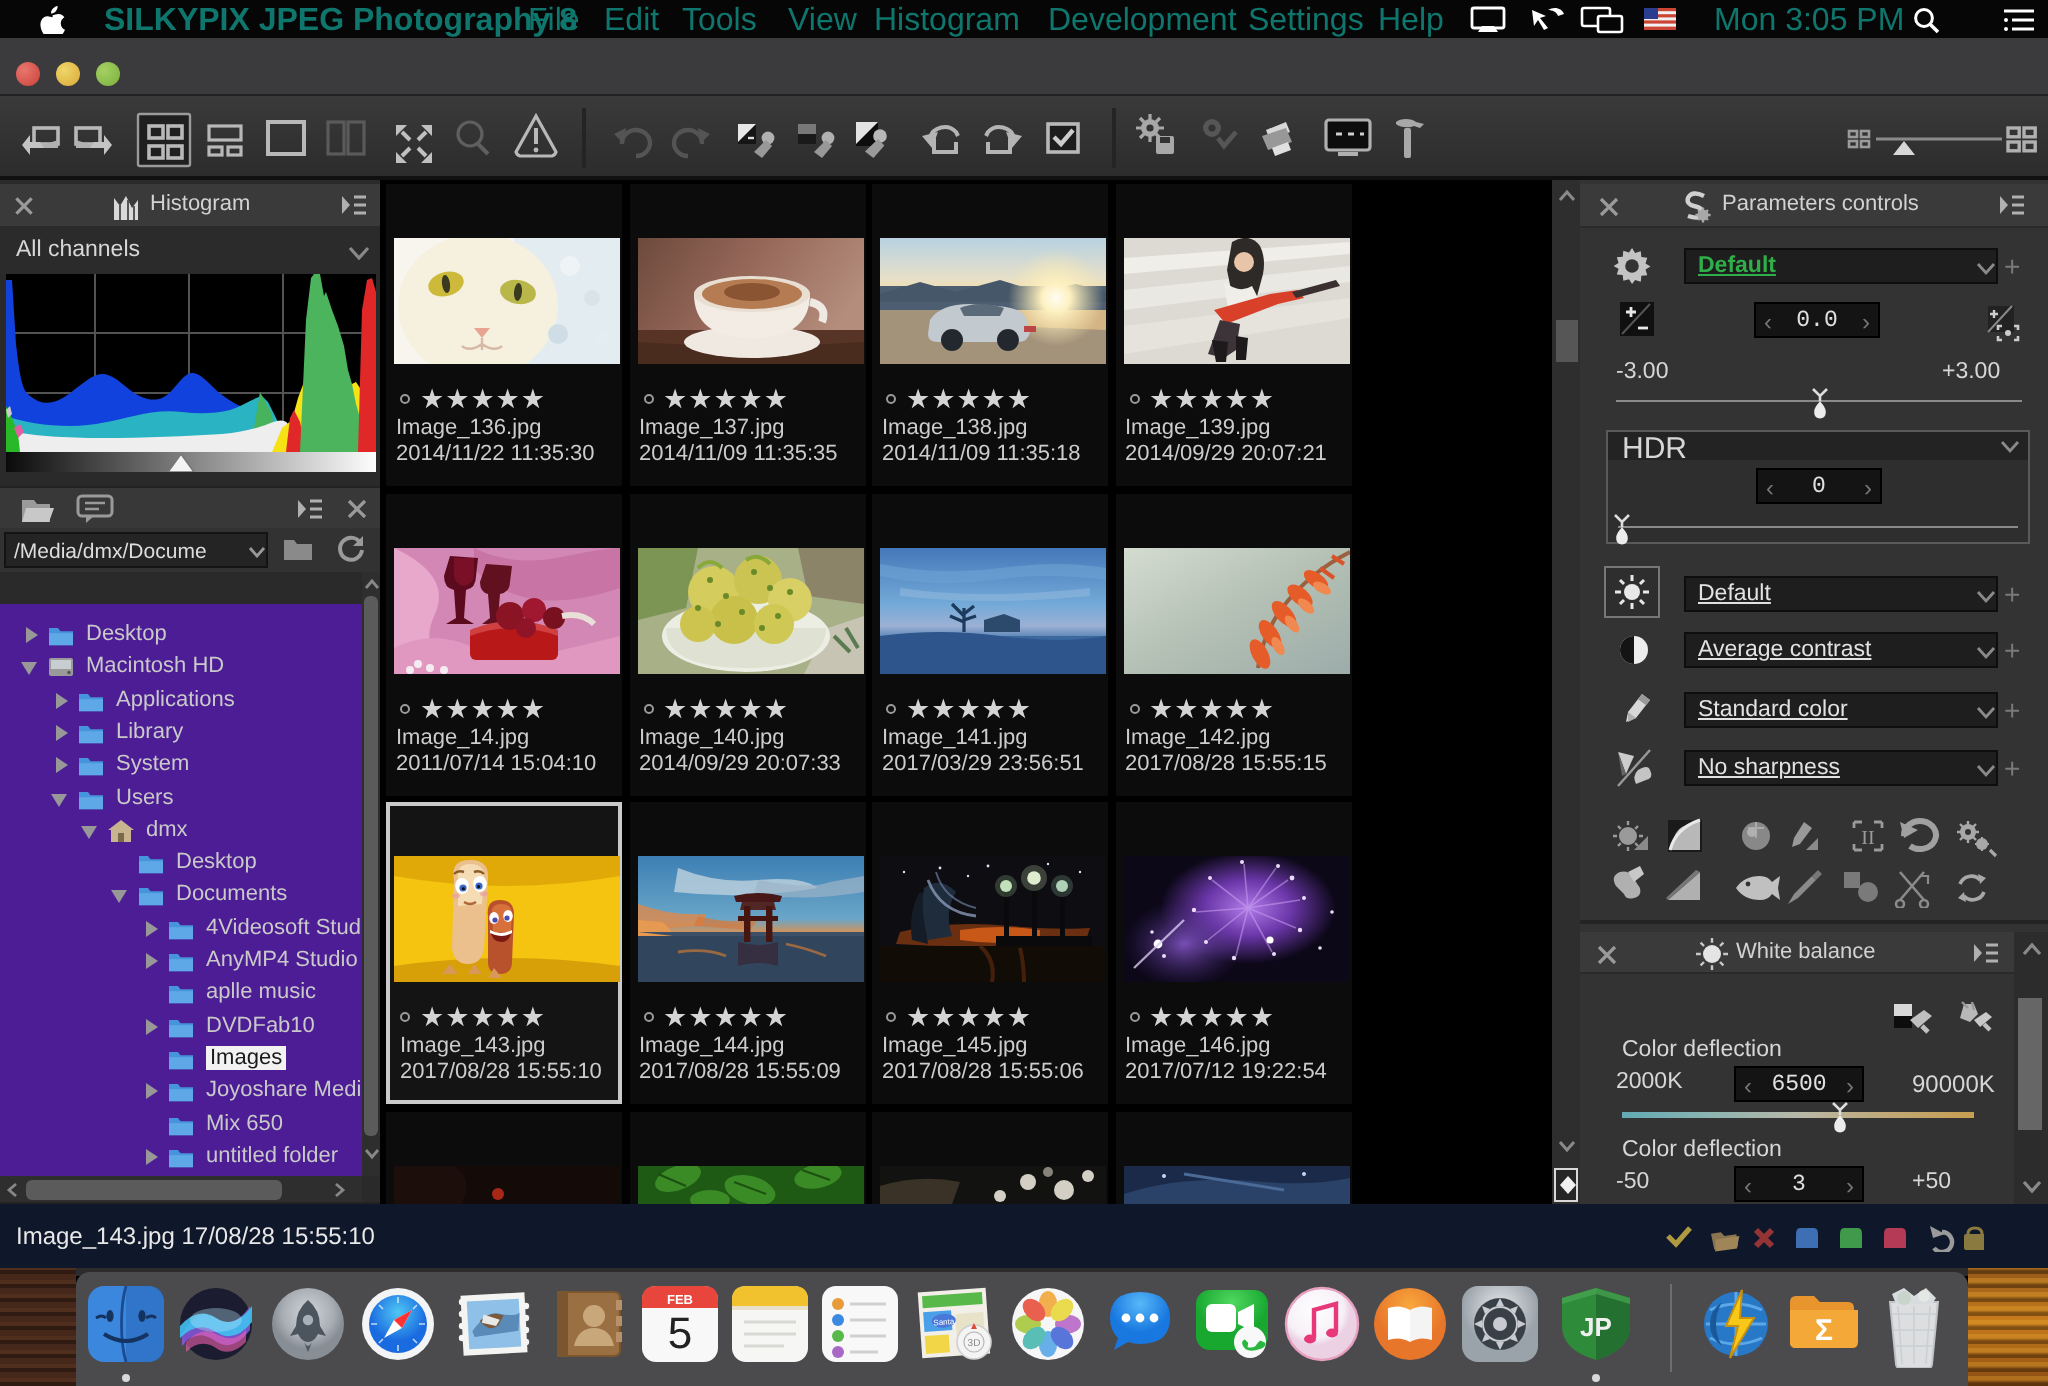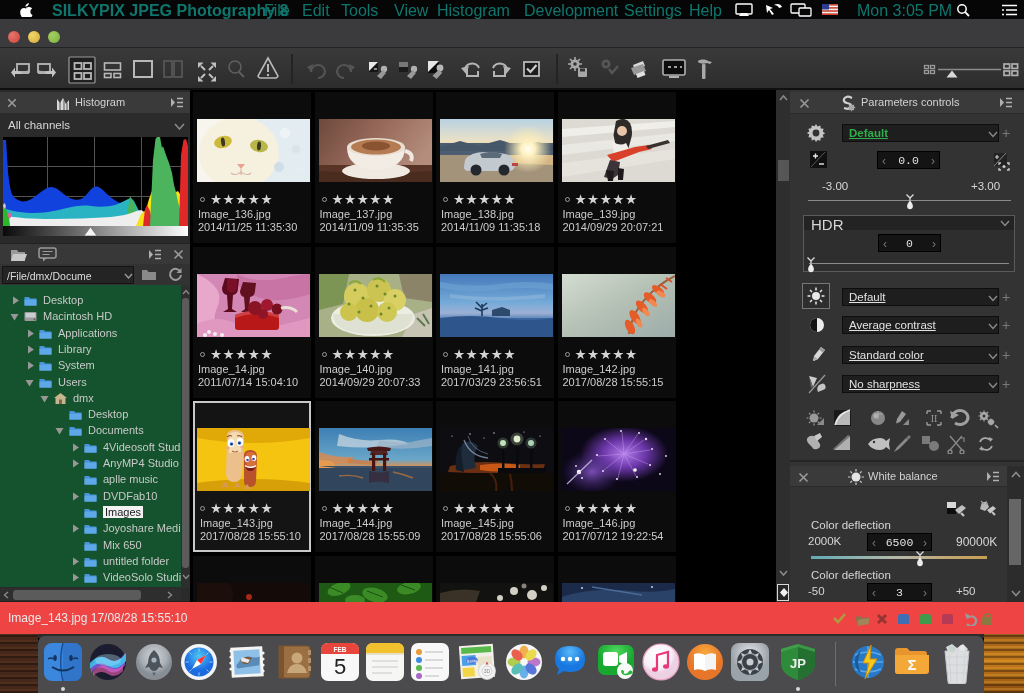--- a/index.html
+++ b/index.html
@@ -24,21 +24,21 @@
   .thumb { position:absolute; left:4px; top:27px; width:113px; height:63px; overflow:hidden; }
   .stars { position:absolute; left:7px; top:99px; width:110px; height:16px; color:#d4d4d4; font-size:13.5px; letter-spacing:0.5px; }
   .ring { display:inline-block; width:5px; height:5px; border:1px solid #9a9a9a; border-radius:50%; vertical-align:2px; margin-right:5px; }
   .fname { position:absolute; left:5px; top:116px; color:#cccccc; font-size:11px; }
   .fdate { position:absolute; left:5px; top:129px; color:#cccccc; font-size:11px; }
   
   #midscroll { left:776px; top:90px; width:14px; height:512px; background:#2e2e2e; }
   
   #rightpanel { left:790px; top:90px; width:234px; height:512px; background:#333333; }
   
-  #statusbar { left:0; top:602px; width:1024px; height:32px; background:#ef4444; color:#e8e8e8; font-size:12px; }
+  #statusbar { left:0; top:602px; width:1024px; height:32px; background:#0f172a; color:#e8e8e8; font-size:12px; }
   
   #desktop { left:0; top:634px; width:1024px; height:59px; }
   #dock { position:absolute; left:38px; top:2px; width:946px; height:57px; background:#4b4b4d; border-radius:7px 7px 0 0; }
   .dicon { position:absolute; top:7px; width:38px; height:38px; }
   .txt { position:absolute; white-space:nowrap; }
   .trow { position:absolute; left:0; width:181px; height:16px; }
   .trow span { position:absolute; top:1px; font-size:11px; color:#c9c9c9; white-space:nowrap; }
   .spin { width:63px; height:18px; background:#141414; border:1px solid #000; }
   .spin .sa { position:absolute; left:4px; top:2px; color:#777; font-size:12px; }
   .spin .sb { position:absolute; right:4px; top:2px; color:#777; font-size:12px; }
@@ -310,35 +310,35 @@
           <path d="M1 1l4 4.5L1 10z" fill="#b0b0b0"></path>
           <path d="M7 1.5h6M7 5.5h6M7 9.5h6" stroke="#b0b0b0" stroke-width="1.5"></path>
         </svg>
       <svg class="abs" style="left:173px;top:5px" width="11" height="11" viewBox="0 0 11 11">
           <path d="M1.5 1.5L9.5 9.5M9.5 1.5L1.5 9.5" stroke="#9a9a9a" stroke-width="1.6"></path>
         </svg>
     </div>
 
     <div class="abs" style="left:0;top:174px;width:190px;height:22px;background:#323232">
       <div class="abs" style="left:2px;top:2px;width:132px;height:18px;background:#242424;border:1px solid #141414">
-        <div class="txt" style="left:4px;top:3px;font-size:10.5px;color:#dddddd;width:118px;overflow:hidden;white-space:nowrap">/File/dmx/Docume</div>
+        <div class="txt" style="left:4px;top:3px;font-size:10.5px;color:#dddddd;width:118px;overflow:hidden;white-space:nowrap">/Media/dmx/Docume</div>
         <svg class="abs" style="left:121px;top:6px" width="9" height="6" viewBox="0 0 9 6">
             <path d="M1 1l3.5 4L8 1" stroke="#999" stroke-width="1.4" fill="none"></path>
           </svg>
       </div>
       <svg class="abs" style="left:141px;top:4px" width="16" height="13" viewBox="0 0 16 13">
           <path d="M1 2 h5 l1.5 2 H15 v8 H1z" fill="#8a8a8a"></path>
         </svg>
       <svg class="abs" style="left:168px;top:3px" width="15" height="15" viewBox="0 0 15 15">
           <path d="M12.5 5 A5.5 5.5 0 1 0 13 8" stroke="#9a9a9a" stroke-width="2" fill="none"></path>
           <path d="M13.5 1 v5 h-5 z" fill="#9a9a9a"></path>
         </svg>
     </div>
 
-    <div class="abs" id="tree" style="left:0;top:195px;width:181px;height:302px;background:#14532d;overflow:hidden">
+    <div class="abs" id="tree" style="left:0;top:212px;width:181px;height:302px;background:#4c1d95;overflow:hidden">
       <svg width="0" height="0" style="position:absolute">
           <defs>
         <symbol id="s-fold" viewBox="0 0 13 11">
               <path d="M0.5 2 h4.5 l1.2 1.6 H12.5 v7 H0.5z" fill="#4695dc"></path>
               <path d="M0.5 4.6 H12.5 v6 H0.5z" fill="#5fa8e8"></path>
             </symbol>
         <symbol id="s-ar" viewBox="0 0 8 9">
               <path d="M1 0.5 L7 4.5 L1 8.5z" fill="#989898"></path>
             </symbol>
         <symbol id="s-ad" viewBox="0 0 9 8">
@@ -541,21 +541,21 @@
         <ellipse cx="62" cy="27" rx="2" ry="4.5" fill="#3a3a20" transform="rotate(5 62 27)"></ellipse>
         <path d="M40 45 l8 0 -4 5z" fill="#e8a490"></path>
         <path d="M44 50 v6 M44 53 c-4 3 -8 3 -10 1 M44 53 c4 3 8 3 10 1" stroke="#d8b9a8" stroke-width="1.2" fill="none"></path>
         <circle cx="88" cy="14" r="5" fill="#eef4f6"></circle>
             <circle cx="99" cy="30" r="4" fill="#d8e4ea"></circle>
             <circle cx="82" cy="48" r="5" fill="#cfdde6"></circle>
             <circle cx="104" cy="50" r="3.5" fill="#e4edf1"></circle>
       </svg></div>
       <div class="stars"><span class="ring"></span>★★★★★</div>
       <div class="fname">Image_136.jpg</div>
-        <div class="fdate">2014/11/25 11:35:30</div>
+        <div class="fdate">2014/11/22 11:35:30</div>
     </div>
     <div class="cell" style="left:124.5px;top:2px">
       <div class="thumb"><svg width="113" height="63" viewBox="0 0 113 63" preserveAspectRatio="none">
         <linearGradient id="g-cof" x1="0" y1="0" x2="1" y2="0.4">
               <stop offset="0" stop-color="#6d4a3c"></stop>
               <stop offset="0.5" stop-color="#96685a"></stop>
               <stop offset="1" stop-color="#b48d7c"></stop>
             </linearGradient>
         <rect width="113" height="63" fill="url(#g-cof)"></rect>
         <rect y="46" width="113" height="17" fill="#4a2c1e"></rect>
@@ -965,21 +965,21 @@
     </div>
     <svg class="abs" style="left:203px;top:62px" width="18" height="19" viewBox="0 0 18 19">
         <rect width="13" height="13" x="1" y="1" fill="#222"></rect>
         <path d="M2 5h4M4 3v4" stroke="#ccc" stroke-width="1.2"></path>
         <path d="M13 1 L1 14" stroke="#888" stroke-width="1"></path>
         <g stroke="#ccc" stroke-width="1.3" fill="none">
           <path d="M8 11h-2v2M14 11h2v2M8 18h-2v-2M14 18h2v-2"></path>
         </g>
         <circle cx="11" cy="14.5" r="1.5" fill="#ccc"></circle>
       </svg>
-    <div class="txt" style="left:32px;top:90px;font-size:11.5px;color:#d6d6d6">-3.00</div>
+    <div class="txt" style="left:18px;top:90px;font-size:11.5px;color:#d6d6d6">-3.00</div>
     <div class="txt" style="left:181px;top:90px;font-size:11.5px;color:#d6d6d6">+3.00</div>
     <div class="abs" style="left:18px;top:110px;width:203px;height:1px;background:#8a8a8a"></div>
     <svg class="abs" style="left:112px;top:103px" width="16" height="17" viewBox="0 0 16 17">
         <path d="M4.5 1.5 L8 5 L11.5 1.5 M8 5 v2.5" stroke="#ddd" stroke-width="1.3" fill="none"></path>
         <path d="M8 7.5 C6.6 9.4 5.1 10.9 5.1 13 C5.1 15.3 6.4 16.2 8 16.2 C9.6 16.2 10.9 15.3 10.9 13 C10.9 10.9 9.4 9.4 8 7.5 Z" fill="#ececec"></path>
       </svg>
 
     <div class="abs" style="left:13px;top:125px;width:212px;height:57px;background:#2e2e2e;border:1px solid #5a5a5a">
       <div class="abs" style="left:0;top:0;width:210px;height:14px;background:#232323">
         <div class="txt" style="left:7px;top:0px;font-size:15px;color:#d6d6d6">HDR</div>

